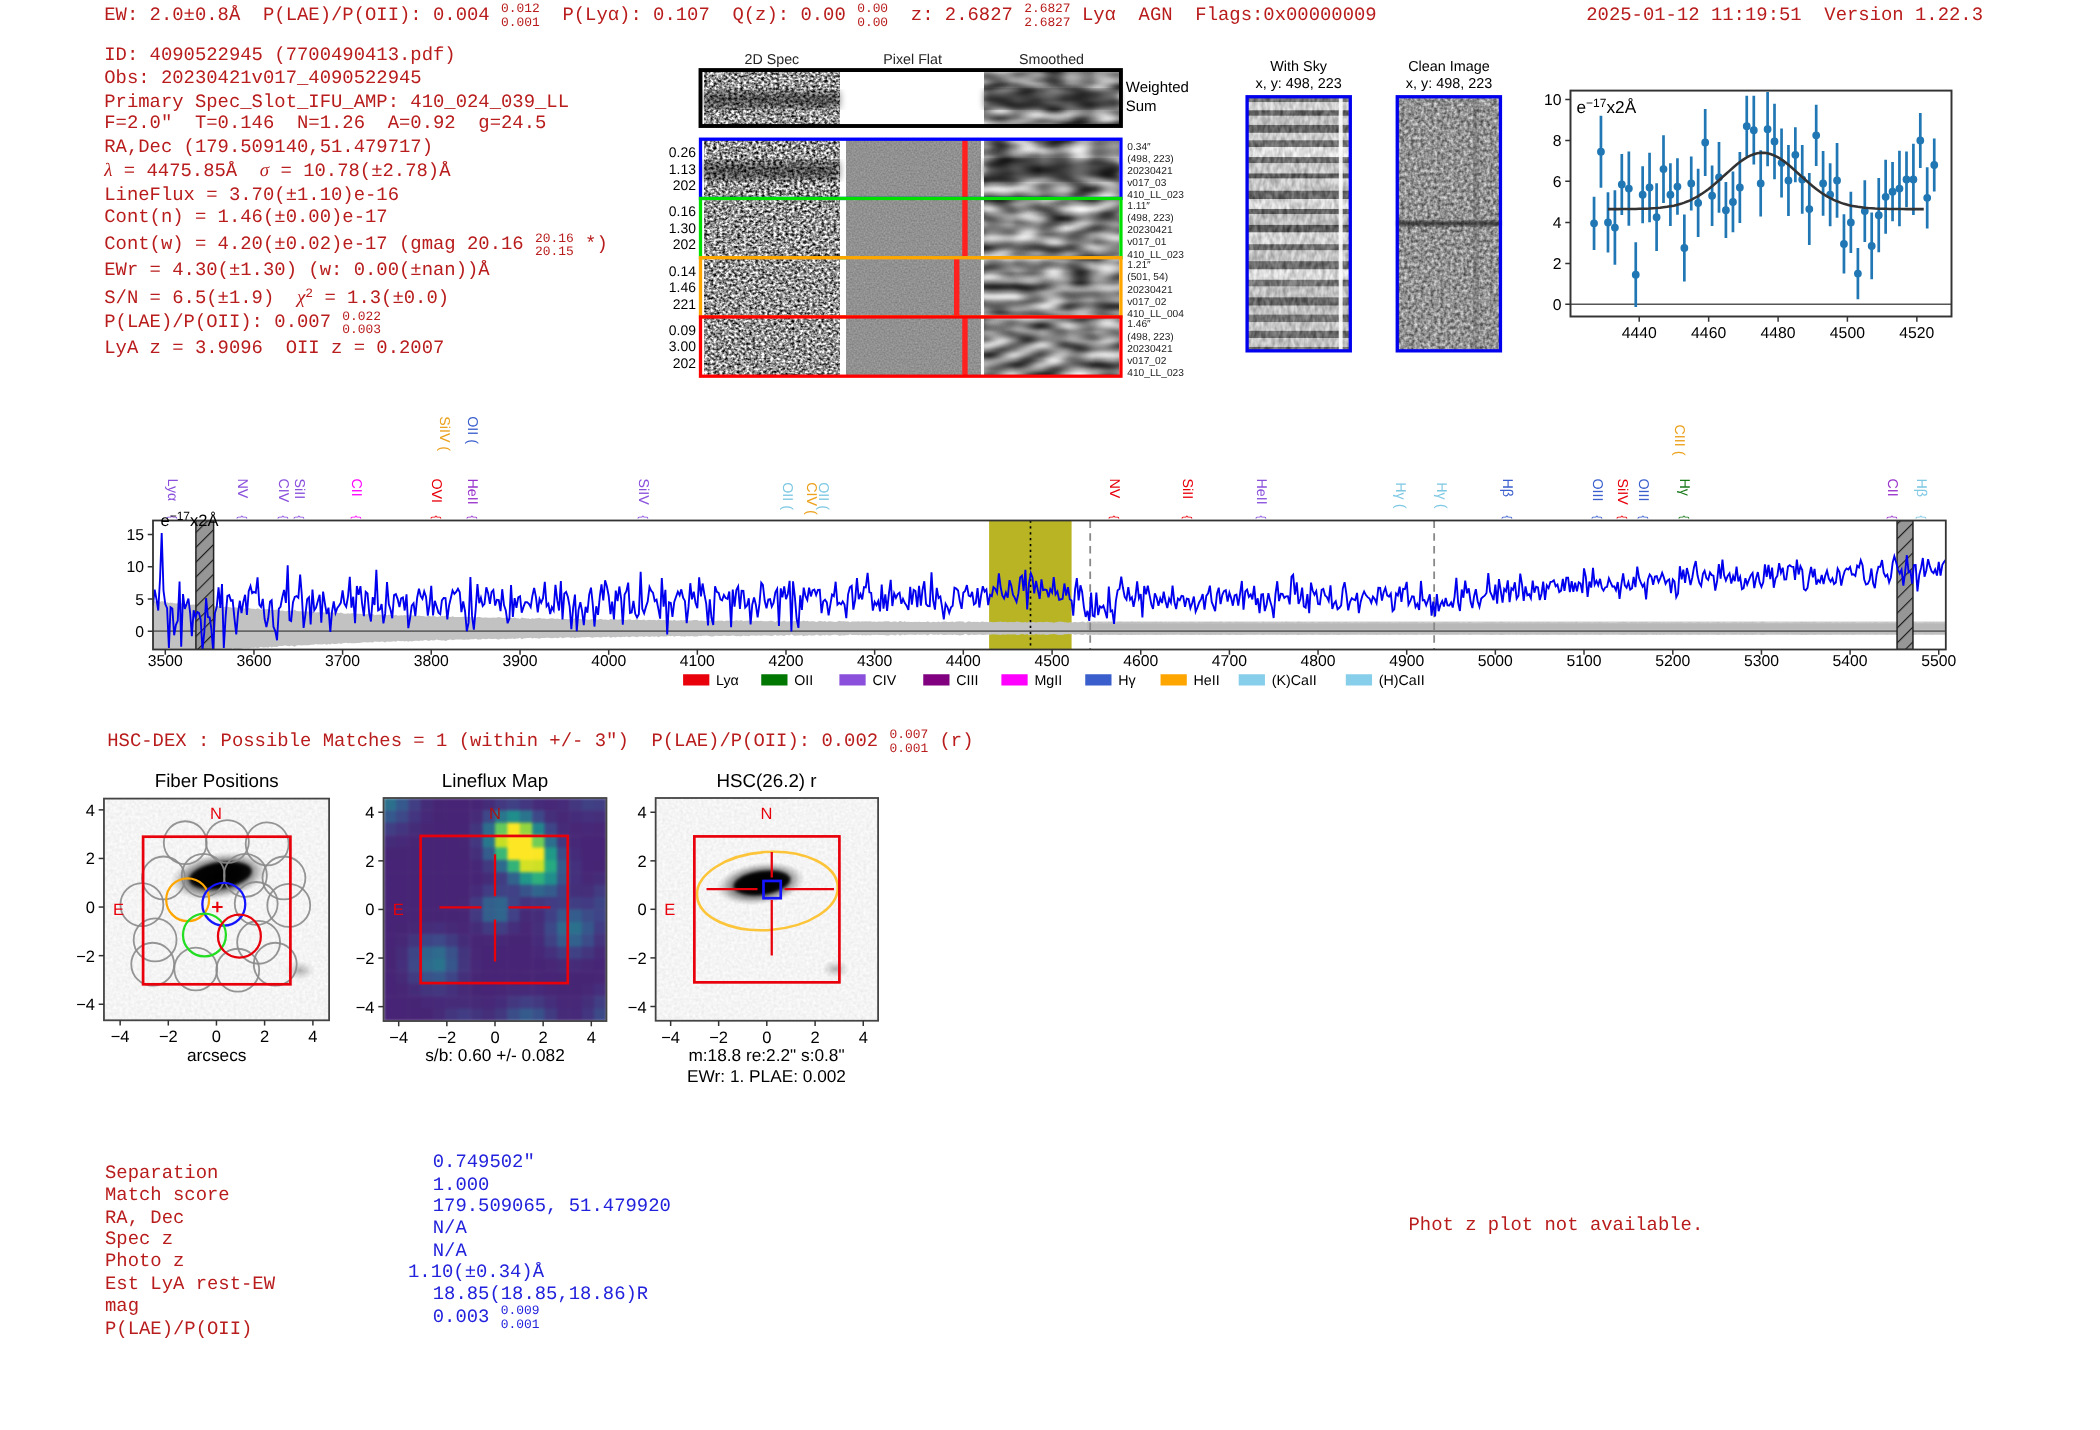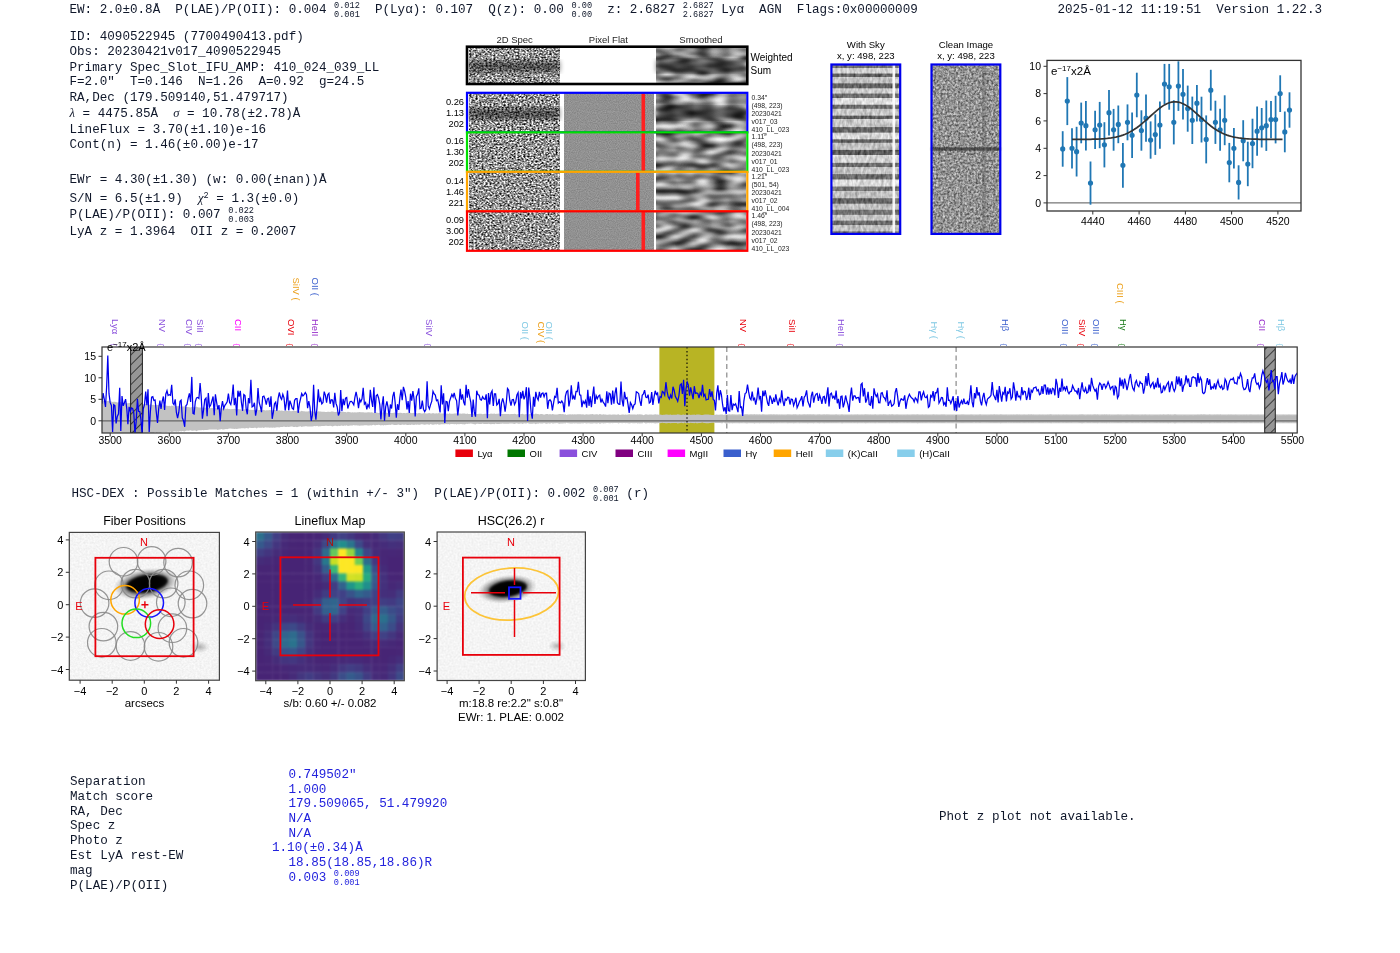--- a/index.html
+++ b/index.html
@@ -1,17 +1,17 @@
 <!DOCTYPE html>
 <html><head><meta charset="utf-8"><style>
 *{margin:0;padding:0;box-sizing:border-box}
 html,body{background:#fff}
 #page{position:relative;width:1400px;height:953px;background:#fff;overflow:hidden;
  font-family:"Liberation Mono",monospace;}
-.t{position:absolute;white-space:pre;font-size:12.6px;line-height:16px;color:#0f172a}
+.t{position:absolute;white-space:pre;font-size:12.6px;line-height:16px;color:#b91c1c}
 .t i{font-style:italic;font-family:"Liberation Serif",serif}
 .b{color:#2222dd}
 .fr{display:inline-block;vertical-align:-4px;font-size:8.6px;line-height:8.6px}
 sup{font-size:8.6px;line-height:0;vertical-align:4px}
 .fr span{display:block}
 svg{position:absolute}
 svg text{font-family:"Liberation Sans",sans-serif}
 </style></head><body>
 <div id="page">
 
@@ -19,24 +19,25 @@
 <div class="t" style="left:1057.5px;top:2px">2025-01-12 11:19:51  Version 1.22.3</div>
 
 <div class="t" style="left:69.5px;top:29.3px">ID: 4090522945 (7700490413.pdf)</div>
 <div class="t" style="left:69.5px;top:44.0px">Obs: 20230421v017_4090522945</div>
 <div class="t" style="left:69.5px;top:59.9px">Primary Spec_Slot_IFU_AMP: 410_024_039_LL</div>
 <div class="t" style="left:69.5px;top:74.4px">F=2.0"  T=0.146  N=1.26  A=0.92  g=24.5</div>
 <div class="t" style="left:69.5px;top:90.3px">RA,Dec (179.509140,51.479717)</div>
 <div class="t" style="left:69.5px;top:105.3px"><i>λ</i> = 4475.85Å  <i>σ</i> = 10.78(±2.78)Å</div>
 <div class="t" style="left:69.5px;top:121.6px">LineFlux = 3.70(±1.10)e-16</div>
 <div class="t" style="left:69.5px;top:137.0px">Cont(n) = 1.46(±0.00)e-17</div>
+<div class="t" style="left:69.5px;top:154.7px">Cont(w) = 4.20(±0.02)e-17 (gmag 20.16 <span class="fr"><span>20.16</span><span>20.15</span></span> *)</div>
 <div class="t" style="left:69.5px;top:172.3px">EWr = 4.30(±1.30) (w: 0.00(±nan))Å</div>
 <div class="t" style="left:69.5px;top:189.9px">S/N = 6.5(±1.9)  <i>χ</i><sup>2</sup> = 1.3(±0.0)</div>
 <div class="t" style="left:69.5px;top:206.7px">P(LAE)/P(OII): 0.007 <span class="fr"><span>0.022</span><span>0.003</span></span></div>
-<div class="t" style="left:69.5px;top:223.6px">LyA z = 1.3964  OII z = 0.2007</div>
+<div class="t" style="left:69.5px;top:223.6px">LyA z = 3.9096  OII z = 0.2007</div>
 
 <svg style="left:440px;top:30px" width="368" height="226" viewBox="440 30 368 226">
 <defs>
 <filter color-interpolation-filters="sRGB" id="nz0" x="0" y="0" width="100%" height="100%">
           <feTurbulence type="fractalNoise" baseFrequency="0.5 0.6" numOctaves="2" seed="11" stitchTiles="stitch"></feTurbulence>
           <feColorMatrix type="matrix" values="1 0 0 0 0 1 0 0 0 0 1 0 0 0 0 0 0 0 0 1"></feColorMatrix>
           <feComponentTransfer>
             <feFuncR type="linear" slope="1.9" intercept="-0.37"></feFuncR>
             <feFuncG type="linear" slope="1.9" intercept="-0.37"></feFuncG>
             <feFuncB type="linear" slope="1.9" intercept="-0.37"></feFuncB>

